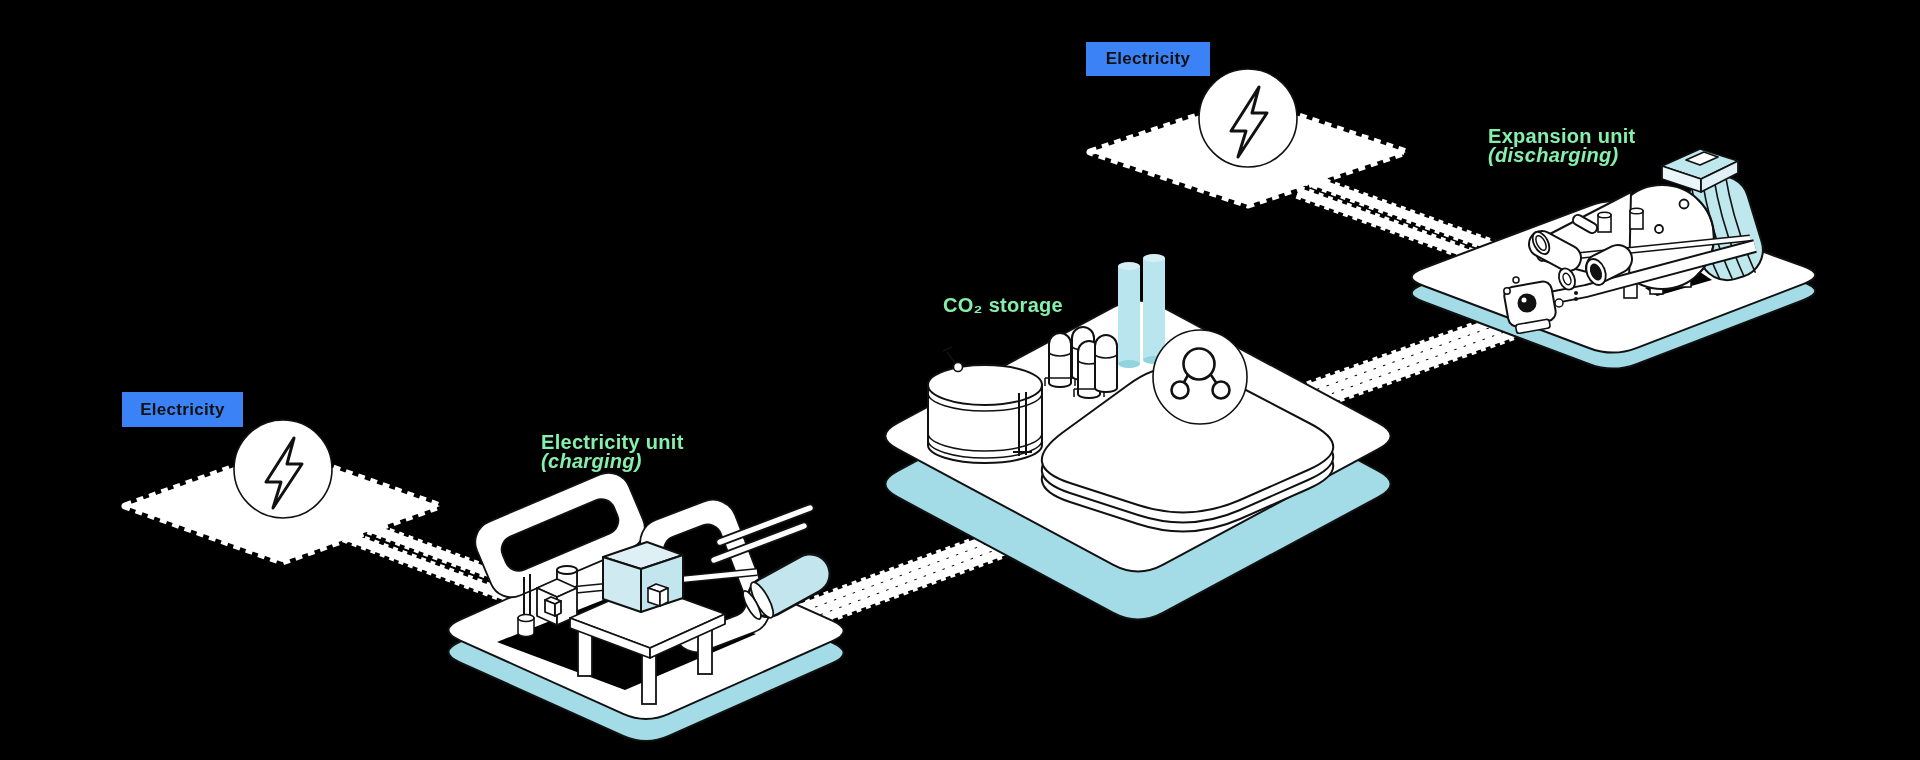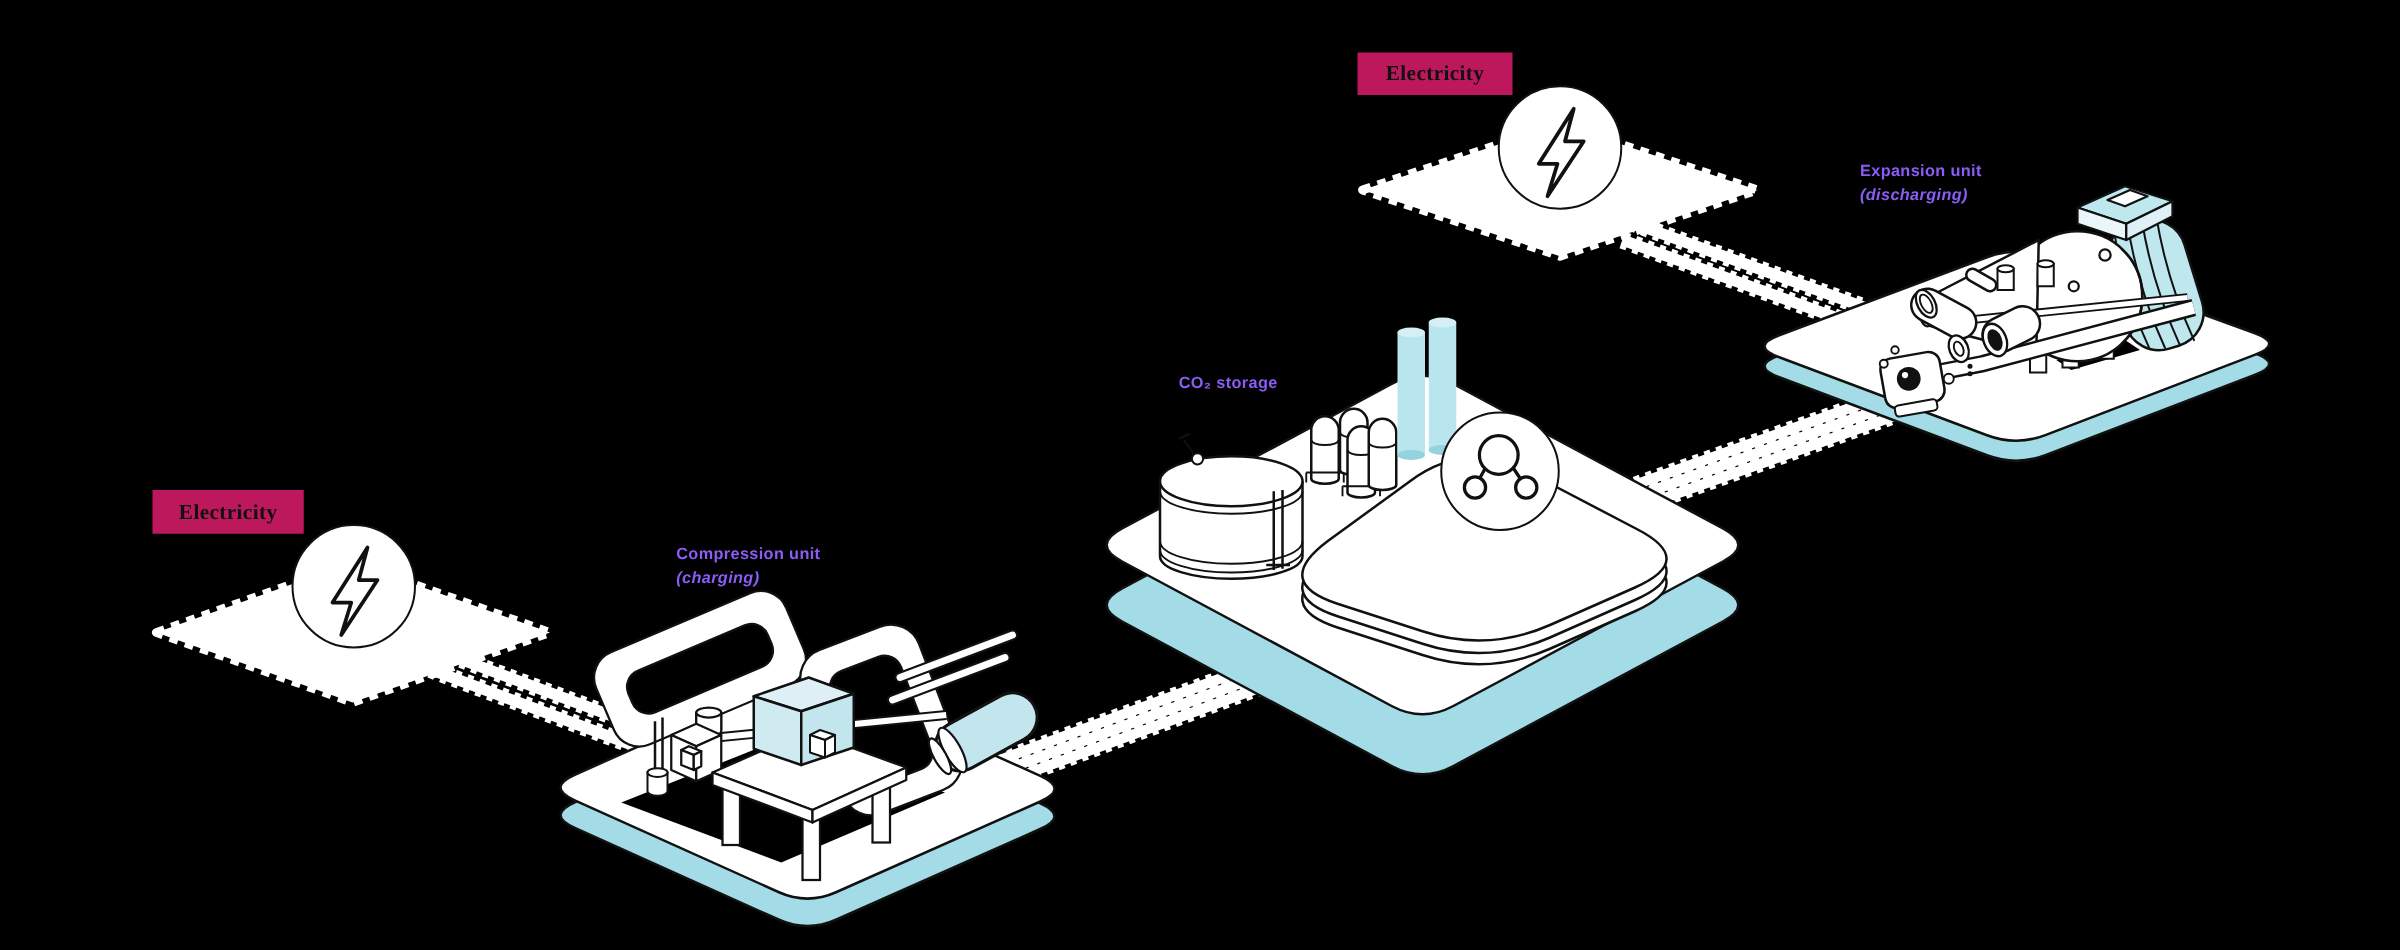--- a/index.html
+++ b/index.html
@@ -1,22 +1,22 @@
 <!DOCTYPE html>
 <html><head>
 <meta charset="utf-8">
 <style>
   html,body{margin:0;padding:0;background:#000;}
   #stage{position:relative;width:1920px;height:760px;background:#000;overflow:hidden;
          font-family:"Liberation Sans","DejaVu Sans",sans-serif;}
   #stage svg{position:absolute;left:0;top:0;}
   .lbl{position:absolute;font-weight:700;letter-spacing:.3px;white-space:nowrap;}
-  .lbl-box{background:#be185d;color:#111;font-size:17px;text-align:center;
-           display:flex;align-items:center;justify-content:center;font-family:Liberation Serif, serif;}
-  .lbl-light{color:#8b5cf6;font-size:13px;line-height:19px;}
+  .lbl-box{background:#3b82f6;color:#111;font-size:17px;text-align:center;
+           display:flex;align-items:center;justify-content:center;}
+  .lbl-light{color:#86efac;font-size:20px;line-height:19px;}
   .lbl-light .sub{font-weight:700;font-style:italic;}
 </style>
 </head>
 <body>
 
 <div id="stage">
 
 <svg width="1920" height="760" viewBox="0 0 1920 760">
 
   <g stroke="#fff" fill="none">
@@ -291,21 +291,21 @@
 
 <div class="lbl lbl-box" style="left:122px;top:392px;width:121px;height:35px;">
   <span>Electricity</span>
 </div>
 
 <div class="lbl lbl-light" style="left:943px;top:276px;margin-top:20px;">
   <span>CO₂ storage</span>
 </div>
 
 <div class="lbl lbl-light" style="left:541px;top:433px;">
-  <div>Compression unit</div>
+  <div>Electricity unit</div>
   <div class="sub">(charging)</div>
 </div>
 
 <div class="lbl lbl-light" style="left:1488px;top:127px;">
   <div>Expansion unit</div>
   <div class="sub">(discharging)</div>
 </div>
 
 </div>
 

